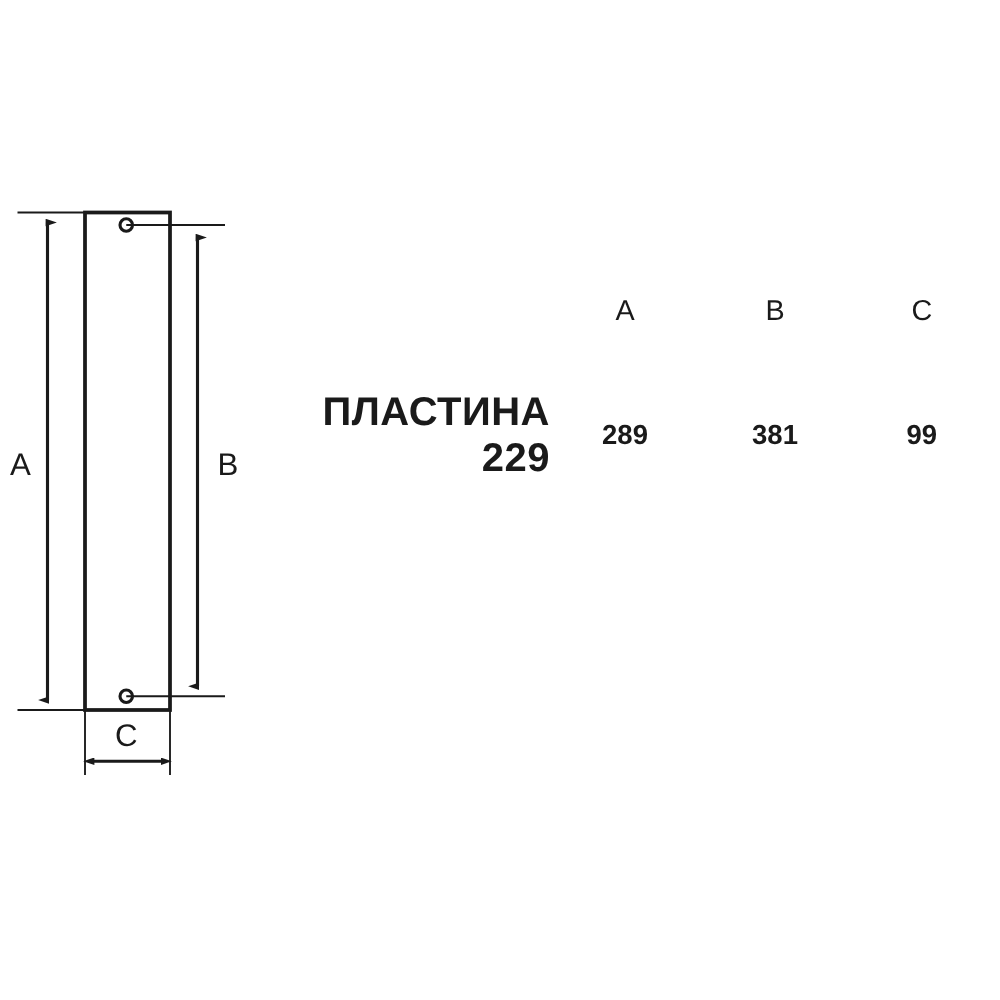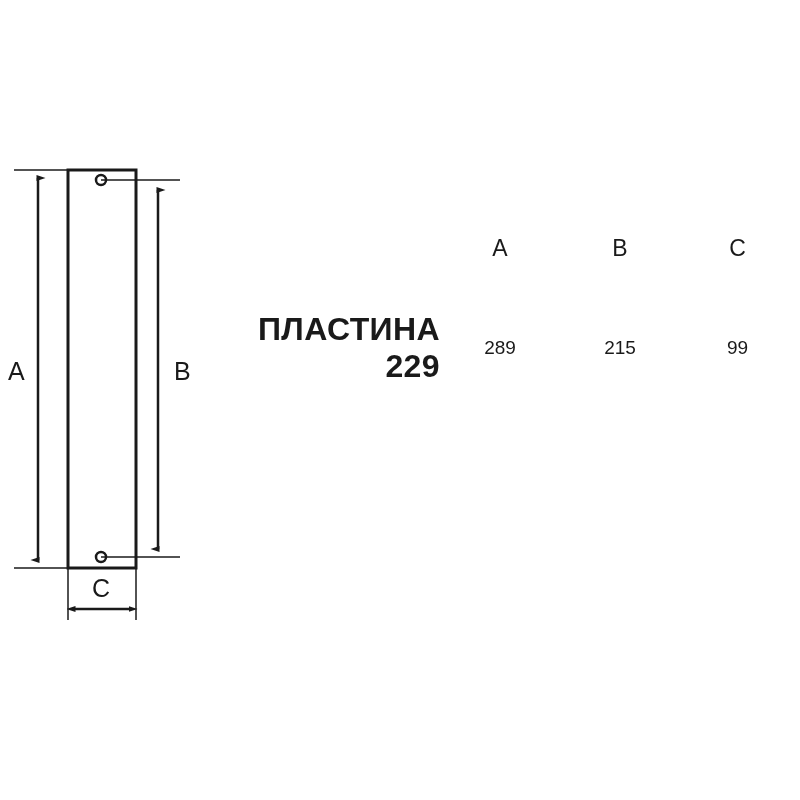--- a/index.html
+++ b/index.html
@@ -46,25 +46,26 @@
     font-size: 23px;
     color: #1a1a1a;
     text-align: center;
     height: 40px;
     vertical-align: middle;
   }
   .hdr-row th.name-col {
     text-align: left;
   }
   .data-row td {
-    font-size: 19px;
+    font-size: 22px;
     color: #1a1a1a;
     text-align: center;
     height: 160px;
     vertical-align: middle;
+    font-weight: bold;
   }
   .data-row td.name-col {
     text-align: right;
     font-weight: bold;
     font-size: 32px;
     letter-spacing: 0.4px;
   }
   .col-name { width: 215px; }
   .col-a { width: 120px; }
   .col-b { width: 120px; }
@@ -139,20 +140,20 @@
           <th class="name-col col-name"></th>
           <th class="col-a">A</th>
           <th class="col-b">B</th>
           <th class="col-c">C</th>
         </tr>
       </thead>
       <tbody>
         <tr class="data-row">
           <td class="name-col col-name">ПЛАСТИНА 229</td>
           <td class="col-a">289</td>
-          <td class="col-b">215</td>
+          <td class="col-b">381</td>
           <td class="col-c">99</td>
         </tr>
       </tbody>
     </table>
   </div>
 
 </div>
 
 </body></html>

